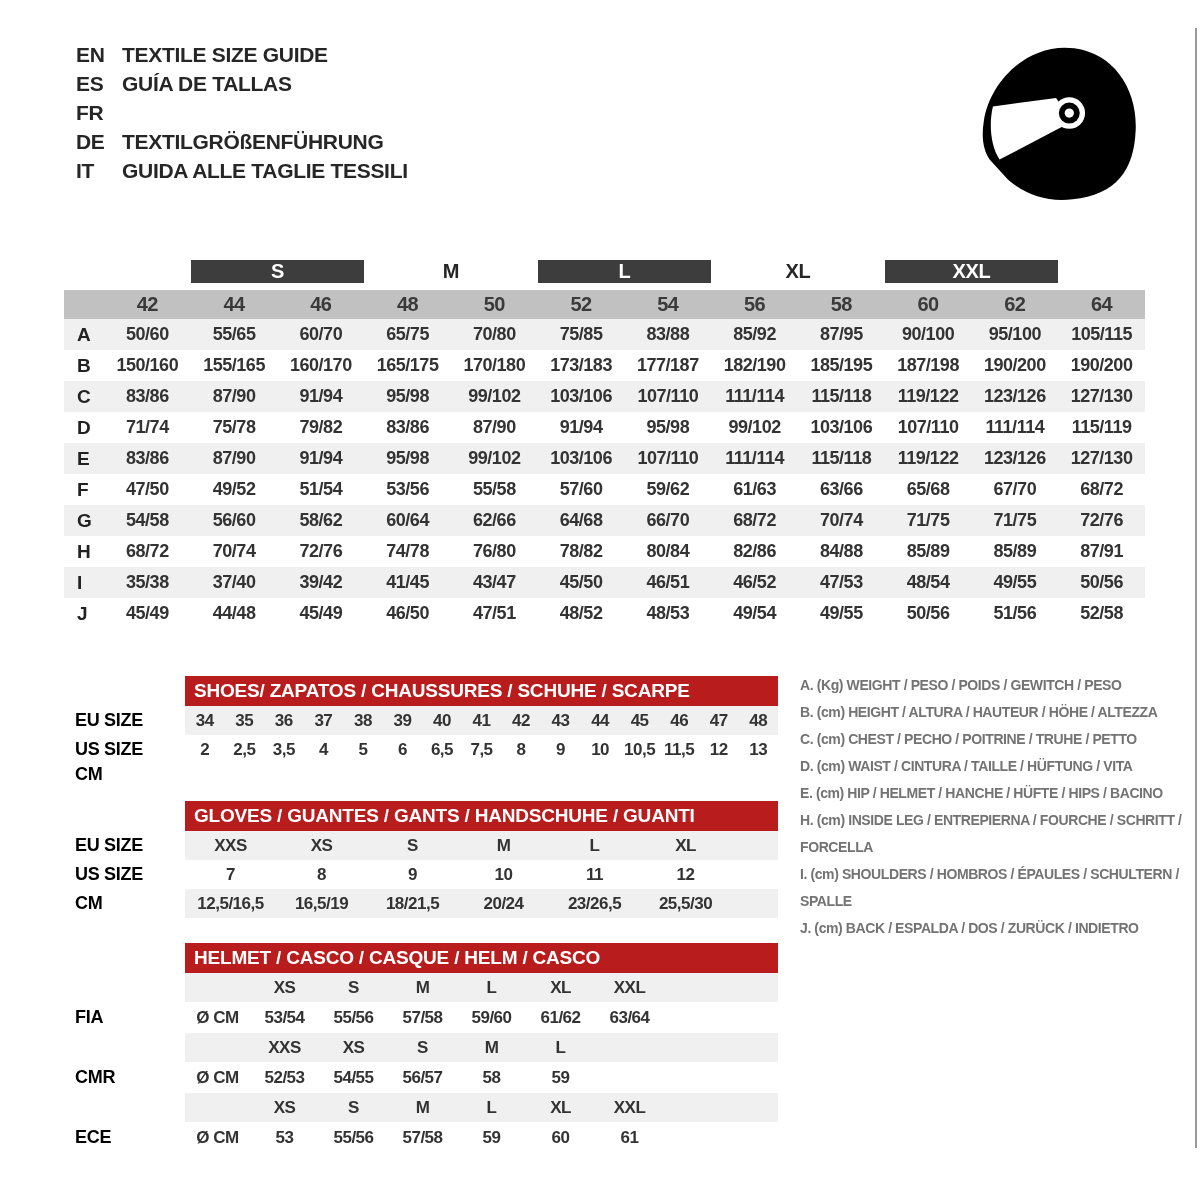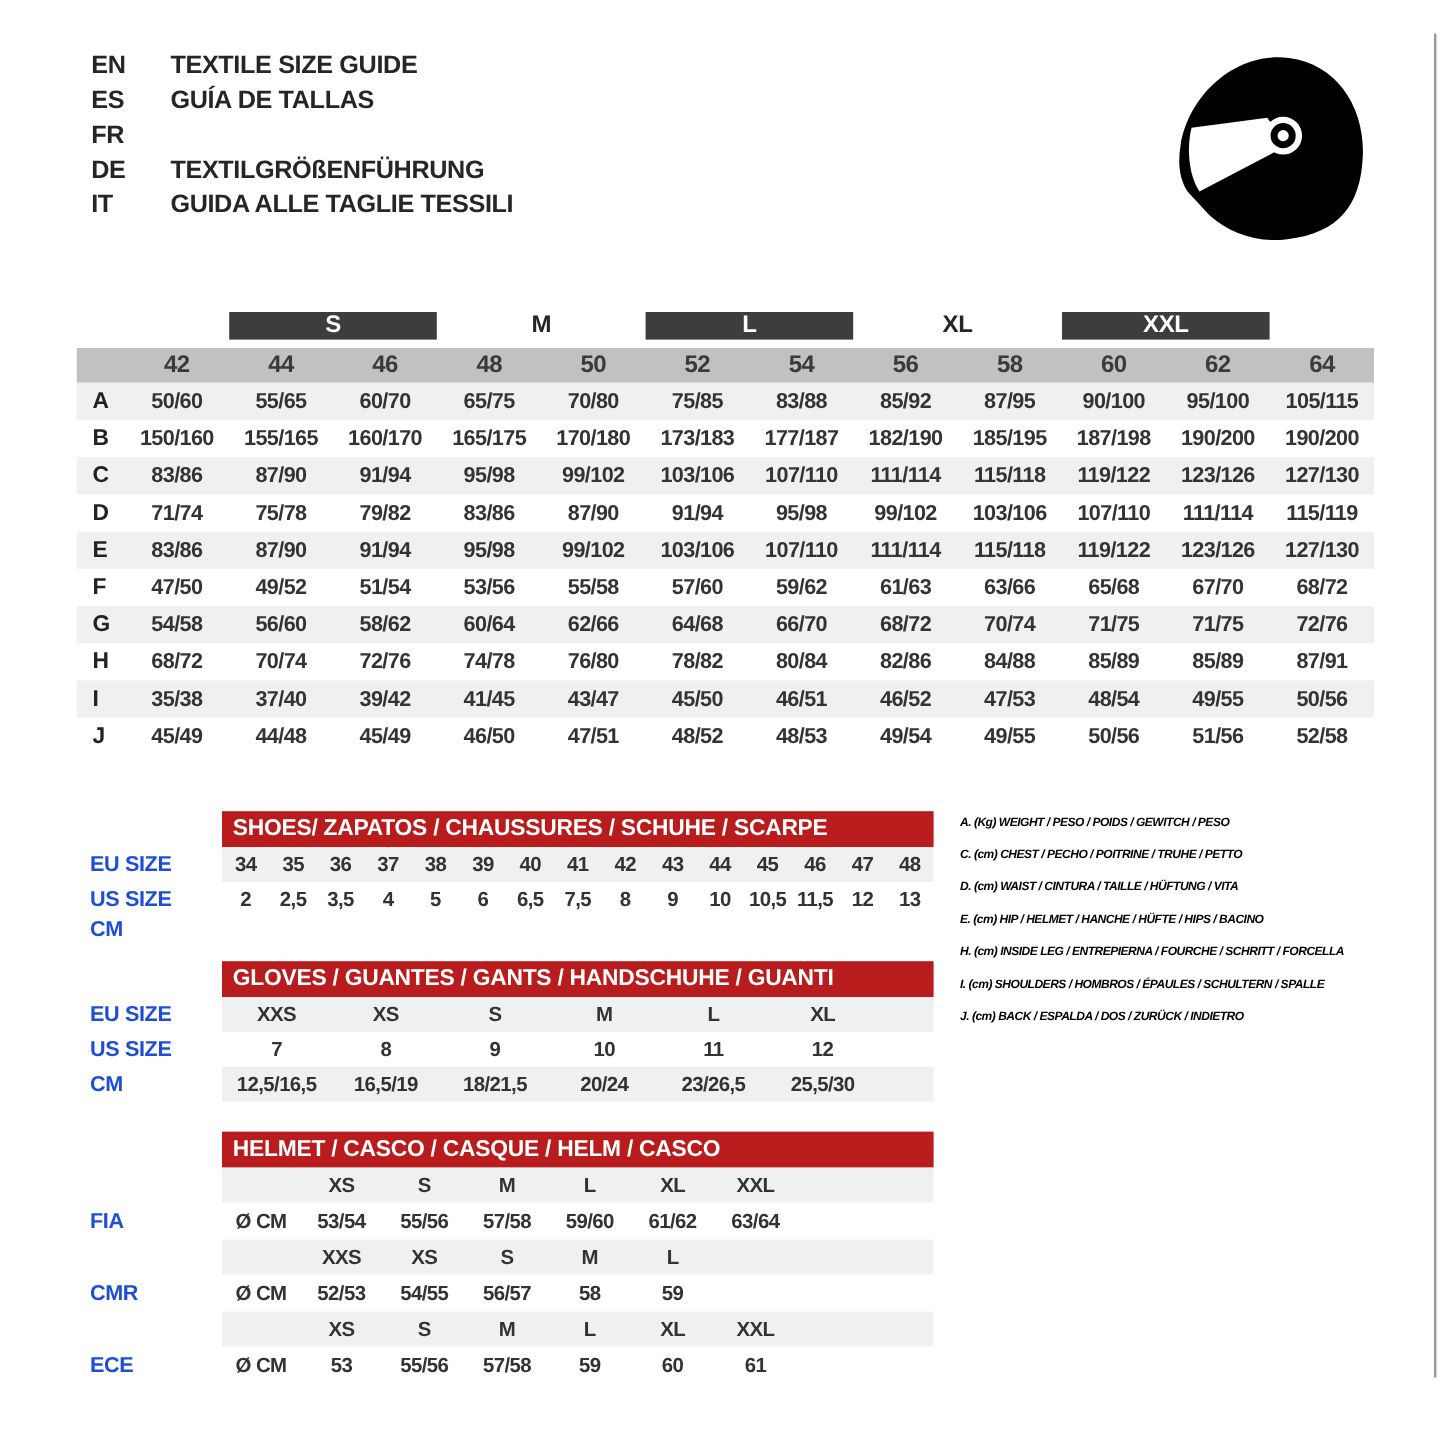--- a/index.html
+++ b/index.html
@@ -3,21 +3,21 @@
 <meta charset="utf-8">
 <style>
   html,body{margin:0;padding:0;background:#fff;}
   .page{position:relative;width:1200px;height:1160px;background:#ffffff;overflow:hidden;
         font-family:"Liberation Sans",sans-serif;font-weight:bold;color:#262626;letter-spacing:-0.3px;}
 
   
   .lang-list{position:absolute;left:76px;top:40px;}
   .lang-row{display:flex;height:29px;align-items:center;font-size:21px;}
   .lang-code{width:46px;}
-  .lang-title{white-space:nowrap;margin-left:20px;}
+  .lang-title{white-space:nowrap;}
 
   
   .helmet-icon{position:absolute;left:978px;top:36px;width:166px;height:174px;}
   .helmet-icon svg{width:100%;height:100%;}
 
   
   .main-table{position:absolute;left:64px;top:253px;width:1081px;}
   .mrow{display:grid;grid-template-columns:40px repeat(12,1fr);align-items:center;}
   .size-band{height:37px;}
   .sg{display:flex;align-items:center;justify-content:center;font-size:20px;}
@@ -32,34 +32,34 @@
   .rows .mrow{height:31px;font-size:18px;color:#333333;}
   .rows > .mrow:nth-child(odd){background:#f0f0f0;}
   .row-label{padding-left:13px;font-size:19px;color:#222222;}
   .cell{text-align:center;white-space:nowrap;letter-spacing:-0.5px;}
 
   
   .left-tables{position:absolute;left:75px;top:676px;width:703px;}
   .brow{display:grid;grid-template-columns:110px 1fr;align-items:center;}
   .bar{height:30px;background:#b91c1c;color:#ffffff;display:flex;align-items:center;
        padding-left:9px;font-size:19px;letter-spacing:-0.2px;white-space:nowrap;}
-  .side-label{font-size:18px;color:#1d4ed8;align-self:center;}
+  .side-label{font-size:18px;color:#000000;align-self:center;}
   .vals{display:grid;height:29px;align-items:center;font-size:17px;color:#333333;}
   .vals.stripe{background:#f0f0f0;}
   .v15{grid-template-columns:repeat(15,1fr);}
   .v6{grid-template-columns:repeat(6,91px) 1fr;}
   .vH{grid-template-columns:65px repeat(6,69px) 1fr;}
   .hval{height:31px;}
   .gap{height:16px;}
   .gapH{height:25px;}
   .cutoff-bar{height:14px;background:#3d3d3d;margin-top:34px;}
 
   
   .legend{position:absolute;left:800px;top:672px;width:400px;}
-  .legend-item{font-size:10px;line-height:27px;letter-spacing:-0.4px;color:#000000;font-style:italic;}
+  .legend-item{font-size:14px;line-height:27px;letter-spacing:-0.4px;color:#737373;}
 
   
   .edge-line{position:absolute;left:1195px;top:28px;width:2px;height:1120px;background:#9a9a9a;}
 </style>
 </head>
 <body>
 
 <div class="page">
 
   <div class="lang-list">
@@ -484,20 +484,21 @@
     <div class="brow">
       <div></div>
       <div class="cutoff-bar"></div>
     </div>
   </div>
 
   <div class="legend">
 
       <div class="legend-item">A. (Kg) WEIGHT / PESO / POIDS / GEWITCH / PESO</div>
 
+      <div class="legend-item">B. (cm) HEIGHT / ALTURA / HAUTEUR / HÖHE / ALTEZZA</div>
 
       <div class="legend-item">C. (cm) CHEST / PECHO / POITRINE / TRUHE / PETTO</div>
 
       <div class="legend-item">D. (cm) WAIST / CINTURA / TAILLE / HÜFTUNG / VITA</div>
 
       <div class="legend-item">E. (cm) HIP / HELMET / HANCHE / HÜFTE / HIPS / BACINO</div>
 
 
 
       <div class="legend-item">H. (cm) INSIDE LEG / ENTREPIERNA / FOURCHE / SCHRITT / FORCELLA</div>

